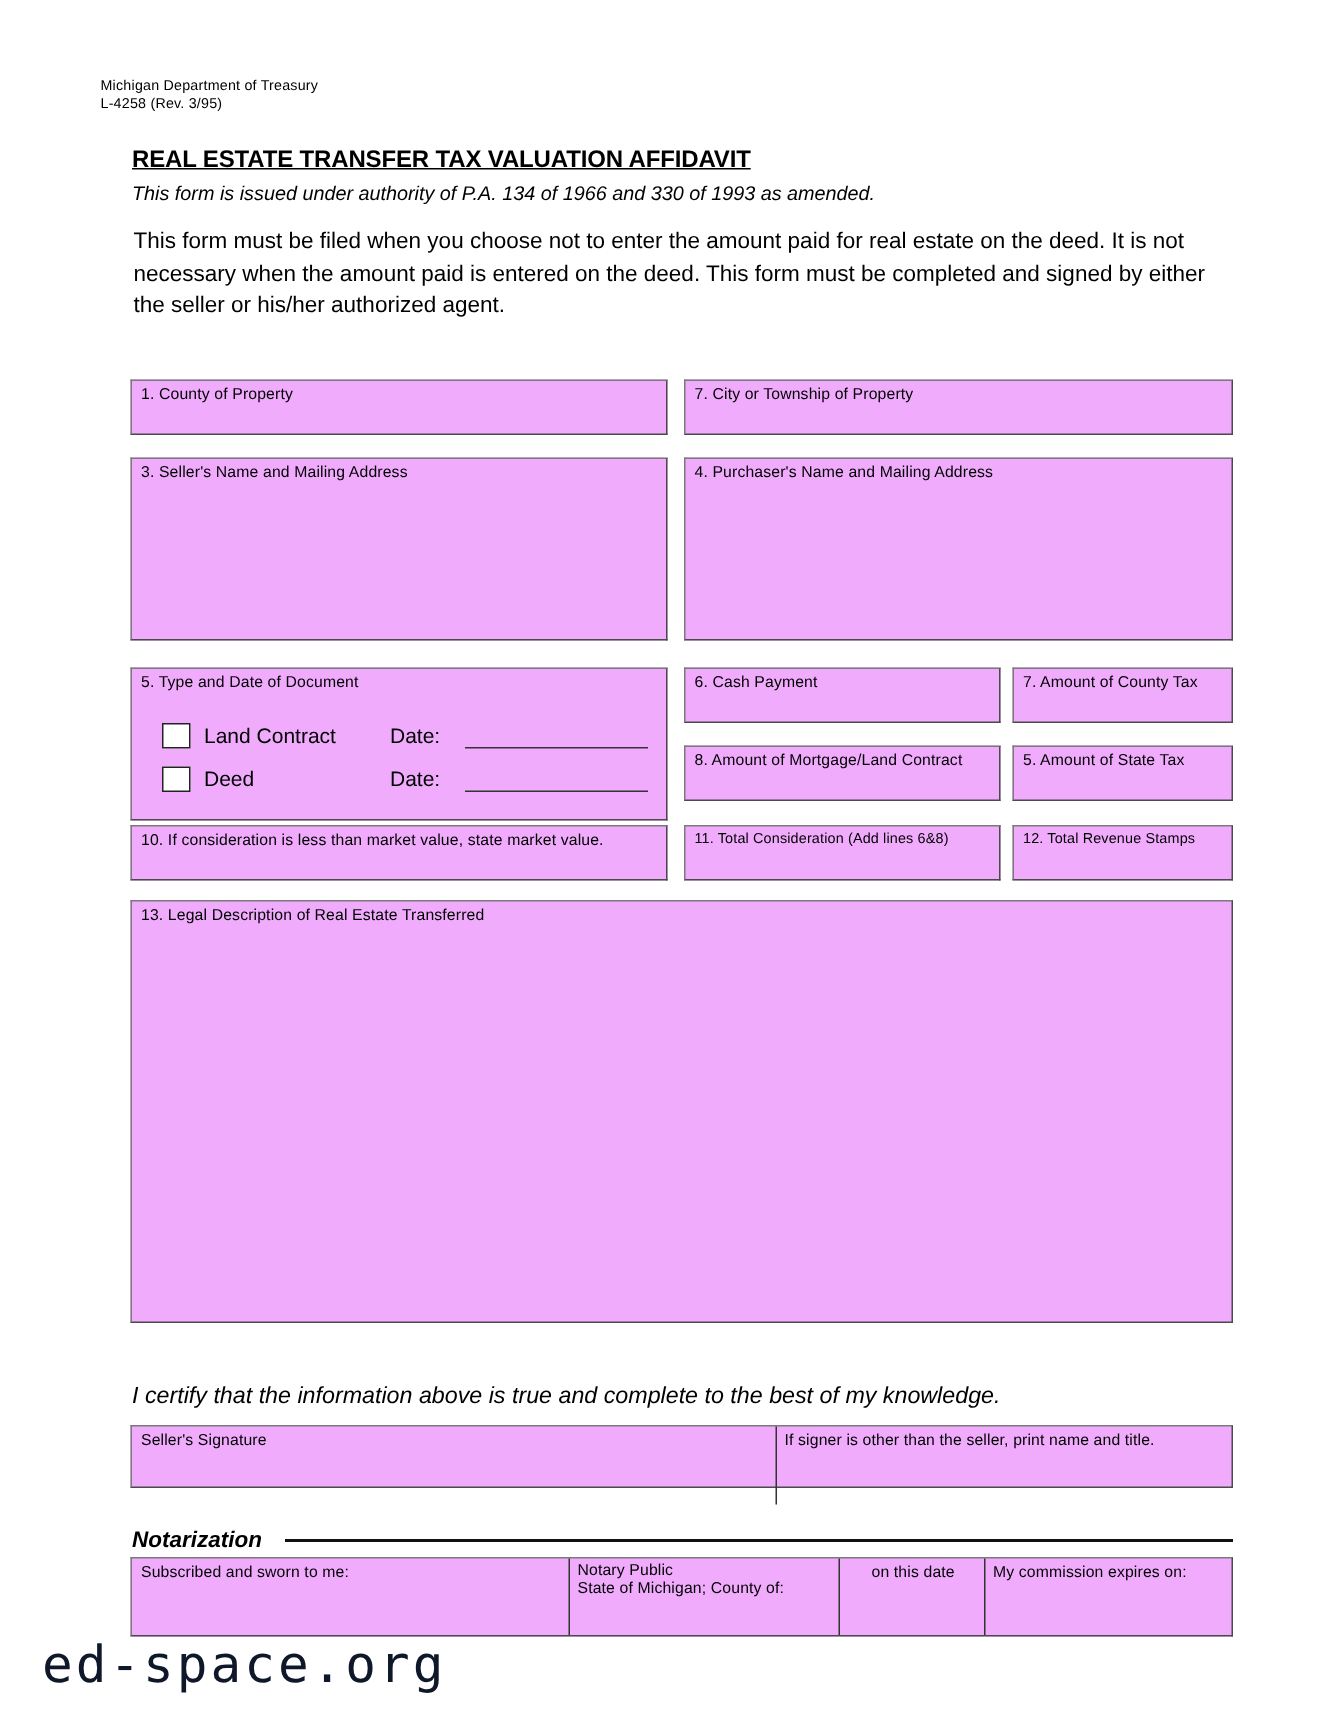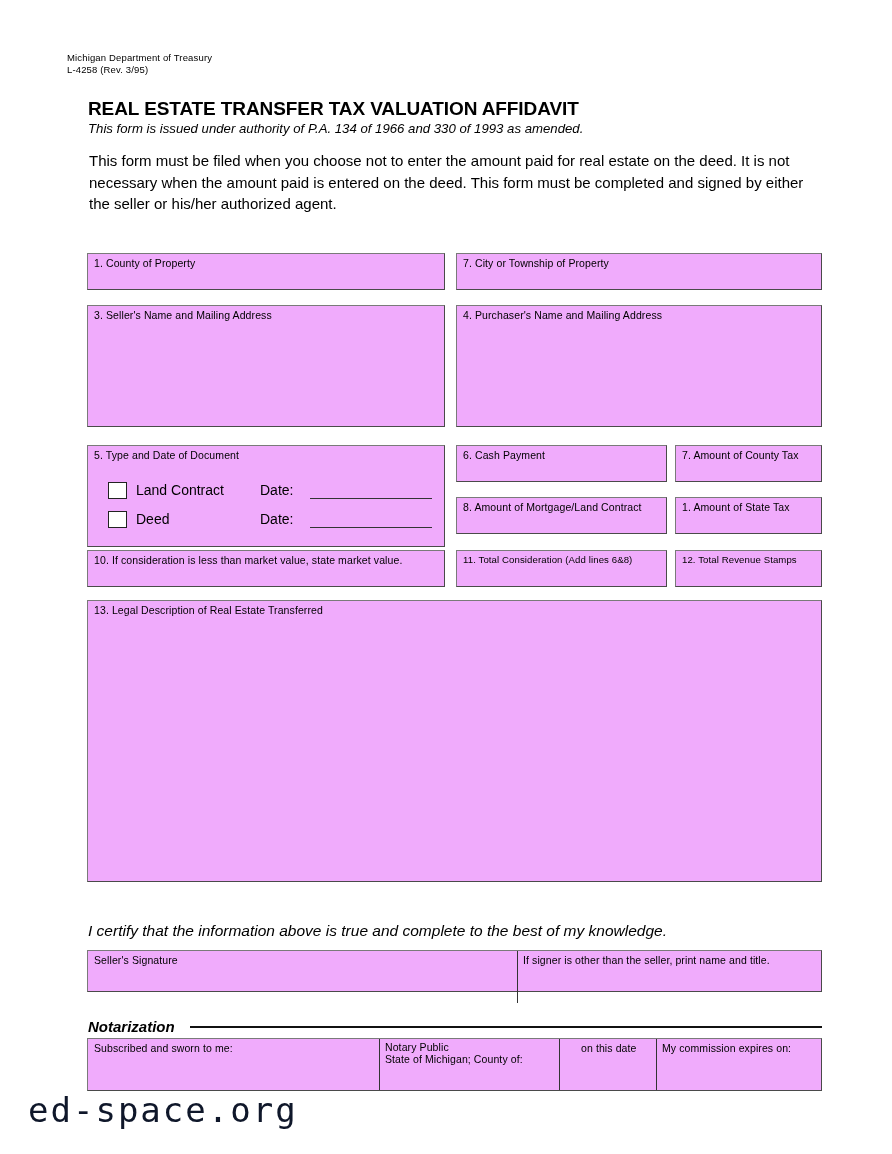--- a/index.html
+++ b/index.html
@@ -33,24 +33,25 @@
   .agency-line {
     font-size: 9.5px;
     letter-spacing: 0.15px;
     white-space: nowrap;
   }
 
   .form-title {
     position: absolute;
     left: 88px;
     top: 98px;
-    font-size: 19px;
+    font-size: 16px;
     font-weight: bold;
     letter-spacing: -0.1px;
     white-space: nowrap;
+    text-decoration: underline;
   }
   .form-authority {
     position: absolute;
     left: 88px;
     top: 121px;
     font-size: 13.2px;
     font-style: italic;
     white-space: nowrap;
   }
 
@@ -211,21 +212,21 @@
 
   <div class="fbox" style="left:675px; top:445px; width:147px; height:37px;">
     <span class="lbl">7. Amount of County Tax</span>
   </div>
 
   <div class="fbox" style="left:456px; top:497px; width:211px; height:37px;">
     <span class="lbl">8.  Amount of Mortgage/Land Contract</span>
   </div>
 
   <div class="fbox" style="left:675px; top:497px; width:147px; height:37px;">
-    <span class="lbl">1. Amount of State Tax</span>
+    <span class="lbl">5. Amount of State Tax</span>
   </div>
 
   <div class="fbox" style="left:87px; top:550px; width:358px; height:37px;">
     <span class="lbl">10.  If consideration is less than market value, state market value.</span>
   </div>
 
   <div class="fbox" style="left:456px; top:550px; width:211px; height:37px;">
     <span class="lbl small">11.  Total Consideration (Add lines 6&amp;8)</span>
   </div>
 

